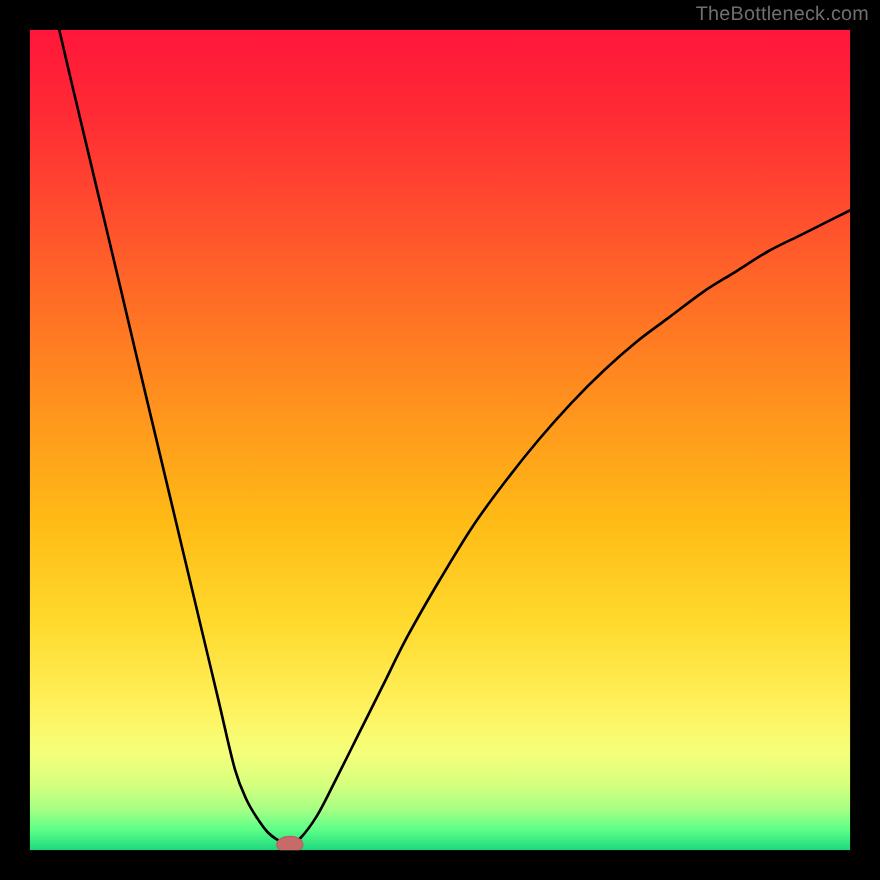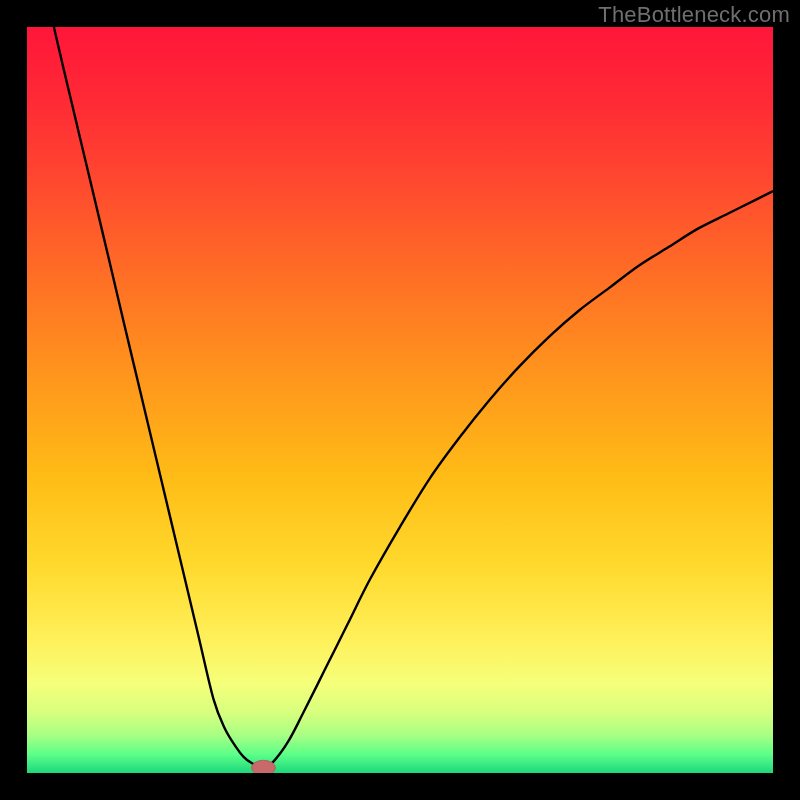--- a/index.html
+++ b/index.html
@@ -29,21 +29,21 @@
   .plot svg {
     display: block;
     width: 746px;
     height: 746px;
   }
   .watermark {
     position: absolute;
     top: 2px;
     right: 10px;
     color: #6f6f6f;
-    font-size: 22px;
+    font-size: 18px;
     letter-spacing: 0.2px;
     font-weight: 500;
   }
 </style>
 </head>
 <body>
 
 <div class="frame">
   <div class="watermark">TheBottleneck.com</div>
   <div class="plot">

